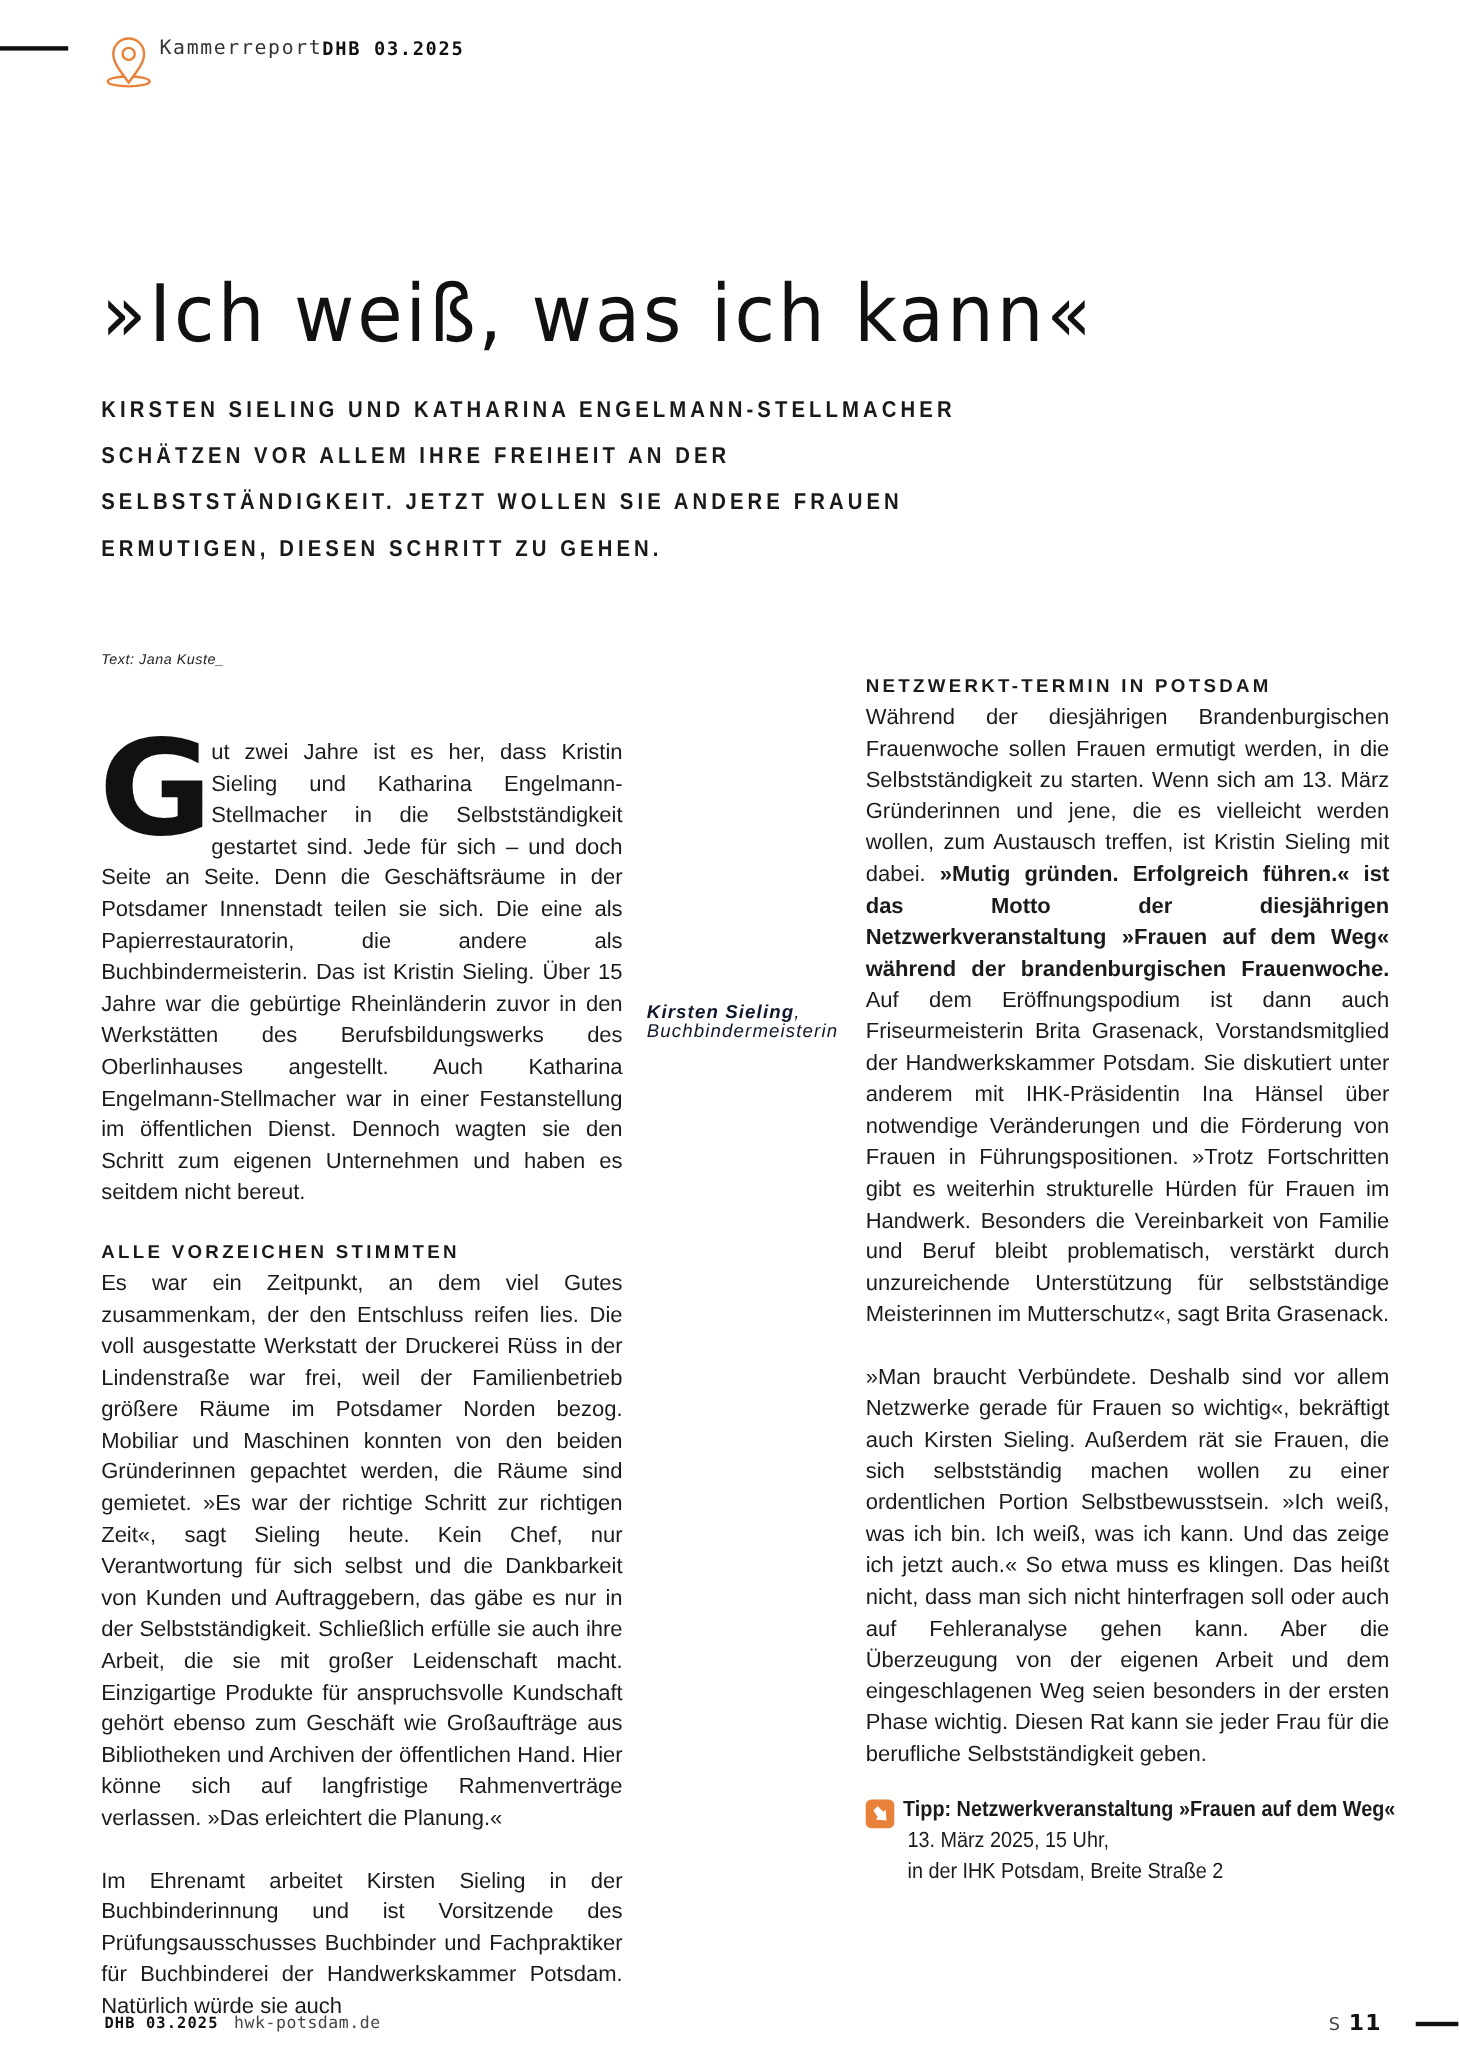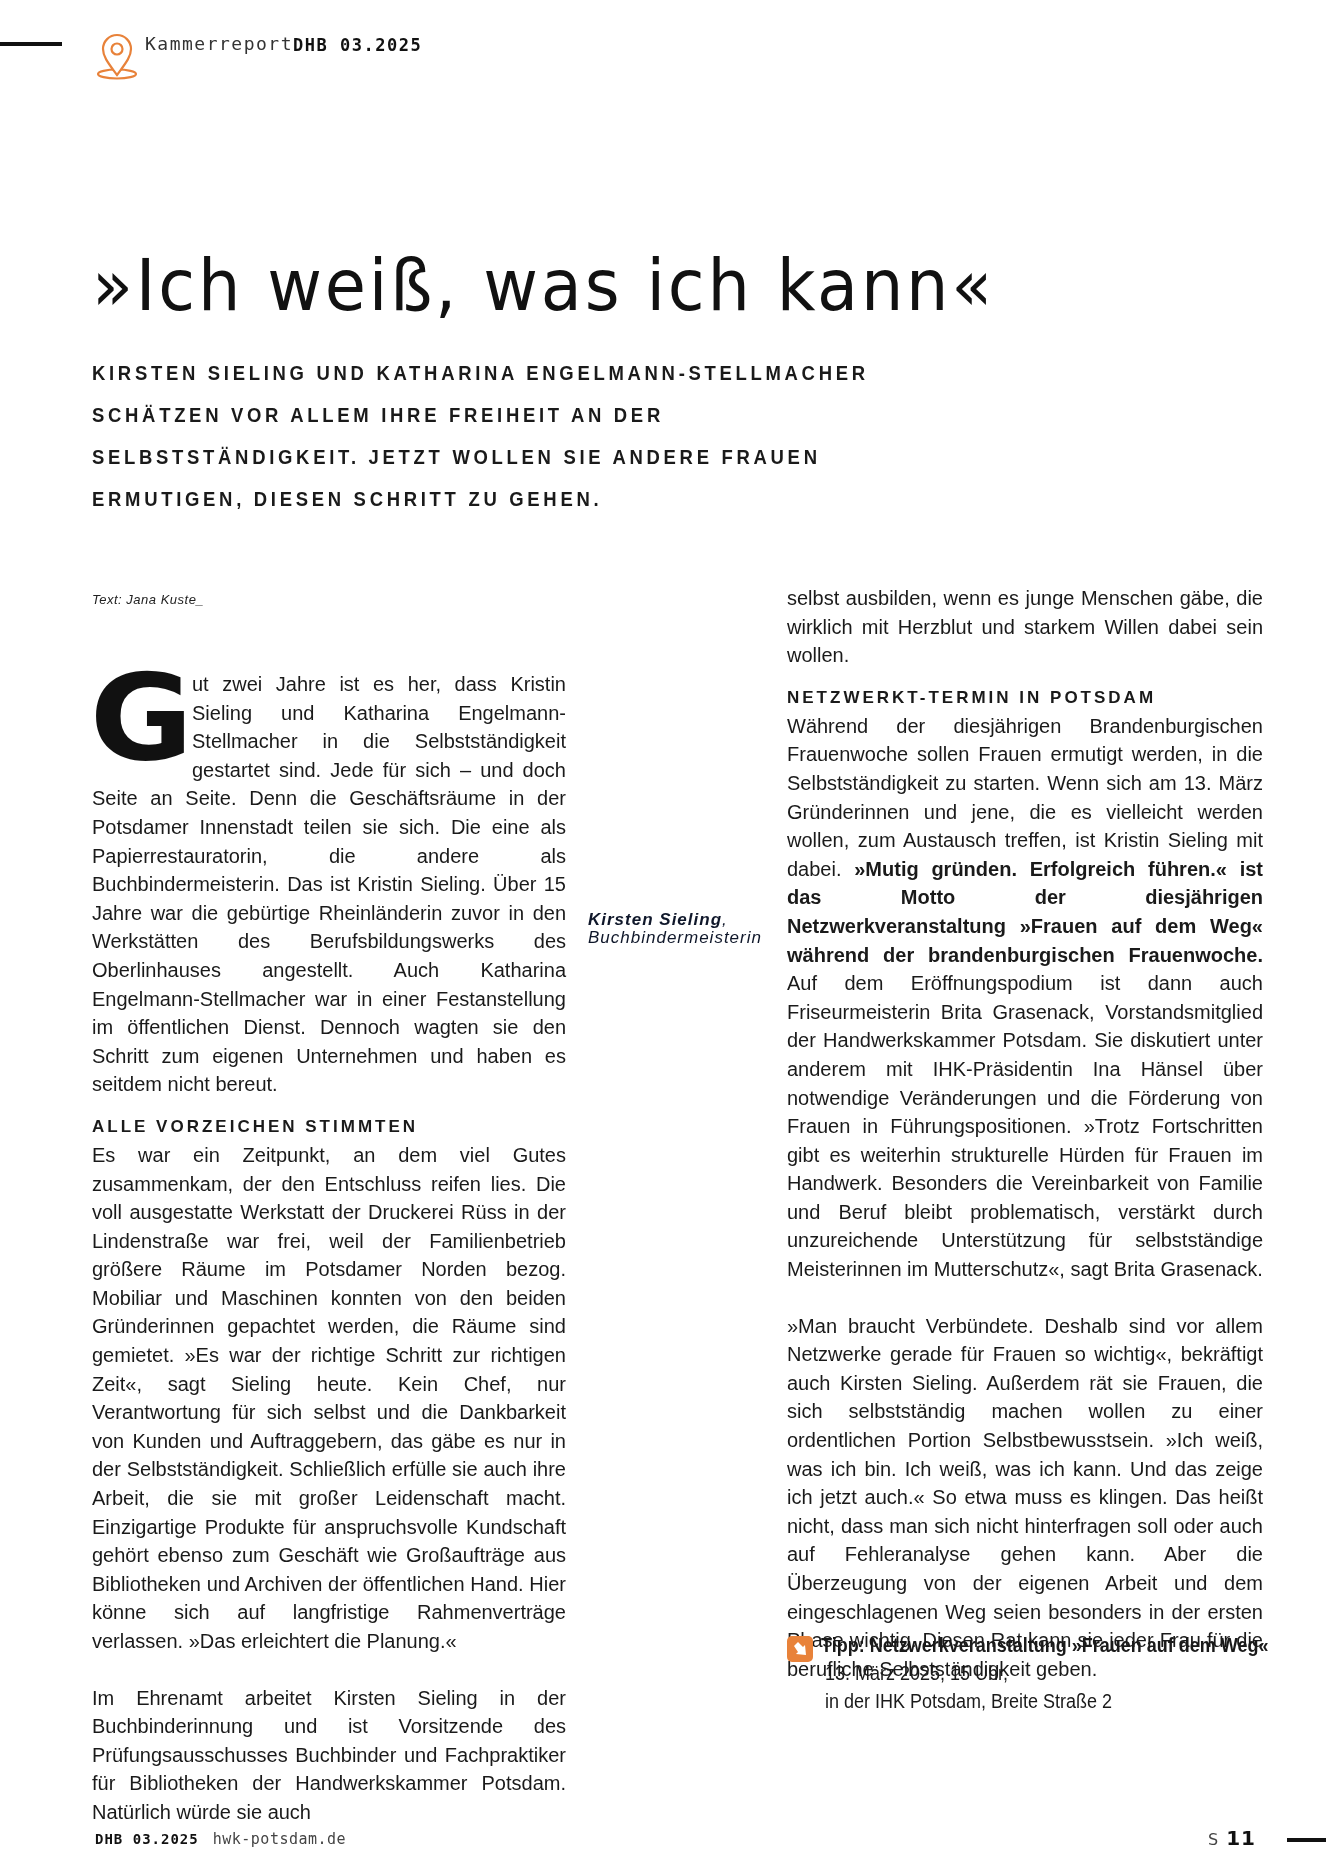--- a/index.html
+++ b/index.html
@@ -20,21 +20,21 @@
     .col-left { left: 92px; top: 670px; width: 474px; }
     .col-right { left: 787px; top: 584px; width: 476px; }
     .col p { margin: 0; }
     .col .gap { height: 28px; }
 
     .byline { position: absolute; left: 92px; top: 592px; font-size: 13px; font-style: italic; color: #222; letter-spacing: 0.5px; }
     .byline b { font-weight: normal; }
 
     .dropcap { float: left; font-family: "DejaVu Sans", sans-serif; font-weight: bold; font-size: 120px; line-height: 92px; height: 92px; width: 92px; margin: 2px 8px 0 0; color: #111; letter-spacing: -2px; transform: scaleX(1.05); }
 
-    .subhead { font-weight: bold; font-size: 17px; letter-spacing: 3px; line-height: 28px; margin-top: 14px; text-transform: uppercase; }
+    .subhead { font-weight: bold; font-size: 17px; letter-spacing: 3px; line-height: 28px; margin-top: 26px; text-transform: uppercase; }
     .bold { font-weight: bold; }
 
     .pullquote { position: absolute; left: 588px; top: 908px; width: 180px; }
     .pullquote-text { font-family: "DejaVu Sans Mono", monospace; font-size: 24px; line-height: 35.8px; color: #e8823a; letter-spacing: 1.5px; }
     .pullquote-author { font-size: 17px; font-style: italic; letter-spacing: 1px; color: #0f172a; margin-top: 3px; line-height: 18px; }
     .pullquote-author b { font-weight: bold; }
 
     .tip { position: absolute; left: 787px; top: 1634px; }
     .tip-icon { position: absolute; left: 0; top: 2px; width: 26px; height: 26px; border-radius: 5px; background: #e8823a; display: flex; align-items: center; justify-content: center; }
     .tip-title { position: absolute; left: 34px; top: 0; font-weight: bold; font-size: 20px; white-space: nowrap; transform: scaleX(0.9); transform-origin: left top; }
@@ -73,32 +73,31 @@
   <b>Jana Kuste_</b>
 </div>
 
 <div class="col col-left">
   <p>
     <span class="dropcap">G</span><span>ut zwei Jahre ist es her, dass Kristin Sieling und Katharina Engelmann-Stellmacher in die Selbstständigkeit gestartet sind. Jede für sich – und doch Seite an Seite. Denn die Geschäftsräume in der Potsdamer Innenstadt teilen sie sich. Die eine als Papierrestauratorin, die andere als Buchbindermeisterin. Das ist Kristin Sieling. Über 15 Jahre war die gebürtige Rheinländerin zuvor in den Werkstätten des Berufsbildungswerks des Oberlinhauses angestellt. Auch Katharina Engelmann-Stellmacher war in einer Festanstellung im öffentlichen Dienst. Dennoch wagten sie den Schritt zum eigenen Unternehmen und haben es seitdem nicht bereut.</span>
   </p>
   <div class="subhead">Alle Vorzeichen stimmten</div>
   <p>Es war ein Zeitpunkt, an dem viel Gutes zusammenkam, der den Entschluss reifen lies. Die voll ausgestatte Werkstatt der Druckerei Rüss in der Lindenstraße war frei, weil der Familienbetrieb größere Räume im Potsdamer Norden bezog. Mobiliar und Maschinen konnten von den beiden Gründerinnen gepachtet werden, die Räume sind gemietet. »Es war der richtige Schritt zur richtigen Zeit«, sagt Sieling heute. Kein Chef, nur Verantwortung für sich selbst und die Dankbarkeit von Kunden und Auftraggebern, das gäbe es nur in der Selbstständigkeit. Schließlich erfülle sie auch ihre Arbeit, die sie mit großer Leidenschaft macht. Einzigartige Produkte für anspruchsvolle Kundschaft gehört ebenso zum Geschäft wie Großaufträge aus Bibliotheken und Archiven der öffentlichen Hand. Hier könne sich auf langfristige Rahmenverträge verlassen. »Das erleichtert die Planung.«</p>
   <div class="gap"></div>
-  <p>Im Ehrenamt arbeitet Kirsten Sieling in der Buchbinderinnung und ist Vorsitzende des Prüfungsausschusses Buchbinder und Fachpraktiker für Bibliotheken der Handwerkskammer Potsdam. Natürlich würde sie auch</p>
+  <p>Im Ehrenamt arbeitet Kirsten Sieling in der Buchbinderinnung und ist Vorsitzende des Prüfungsausschusses Buchbinder und Fachpraktiker für Buchbinderei der Handwerkskammer Potsdam. Natürlich würde sie auch</p>
 </div>
 
 <div class="pullquote">
   <div class="pullquote-author">
     <b>Kirsten Sieling</b>,<br>
     <i>Buchbindermeisterin</i>
   </div>
 </div>
 
 <div class="col col-right">
-  <p>selbst ausbilden, wenn es junge Menschen gäbe, die wirklich mit Herzblut und starkem Willen dabei sein wollen.</p>
   <div class="subhead">Netzwerkt-Termin in Potsdam</div>
   <p><span>Während der diesjährigen Brandenburgischen Frauenwoche sollen Frauen ermutigt werden, in die Selbstständigkeit zu starten. Wenn sich am 13. März Gründerinnen und jene, die es vielleicht werden wollen, zum Austausch treffen, ist Kristin Sieling mit dabei. </span><span class="bold">»Mutig gründen. Erfolgreich führen.« ist das Motto der diesjährigen Netzwerkveranstaltung »Frauen auf dem Weg« während der brandenburgischen Frauenwoche.</span><span> Auf dem Eröffnungspodium ist dann auch Friseurmeisterin Brita Grasenack, Vorstandsmitglied der Handwerkskammer Potsdam. Sie diskutiert unter anderem mit IHK-Präsidentin Ina Hänsel über notwendige Veränderungen und die Förderung von Frauen in Führungspositionen. »Trotz Fortschritten gibt es weiterhin strukturelle Hürden für Frauen im Handwerk. Besonders die Vereinbarkeit von Familie und Beruf bleibt problematisch, verstärkt durch unzureichende Unterstützung für selbstständige Meisterinnen im Mutterschutz«, sagt Brita Grasenack.</span></p>
   <div class="gap"></div>
   <p>»Man braucht Verbündete. Deshalb sind vor allem Netzwerke gerade für Frauen so wichtig«, bekräftigt auch Kirsten Sieling. Außerdem rät sie Frauen, die sich selbstständig machen wollen zu einer ordentlichen Portion Selbstbewusstsein. »Ich weiß, was ich bin. Ich weiß, was ich kann. Und das zeige ich jetzt auch.« So etwa muss es klingen. Das heißt nicht, dass man sich nicht hinterfragen soll oder auch auf Fehleranalyse gehen kann. Aber die Überzeugung von der eigenen Arbeit und dem eingeschlagenen Weg seien besonders in der ersten Phase wichtig. Diesen Rat kann sie jeder Frau für die berufliche Selbstständigkeit geben.</p>
 </div>
 
 <div class="tip">
   <div class="tip-icon">
     <svg width="18" height="18" viewBox="0 0 18 18">
       <path d="M3 6 L7 2 L12 7 L14 5 L15 15 L5 14 L7 12 Z" fill="#fff"></path>

